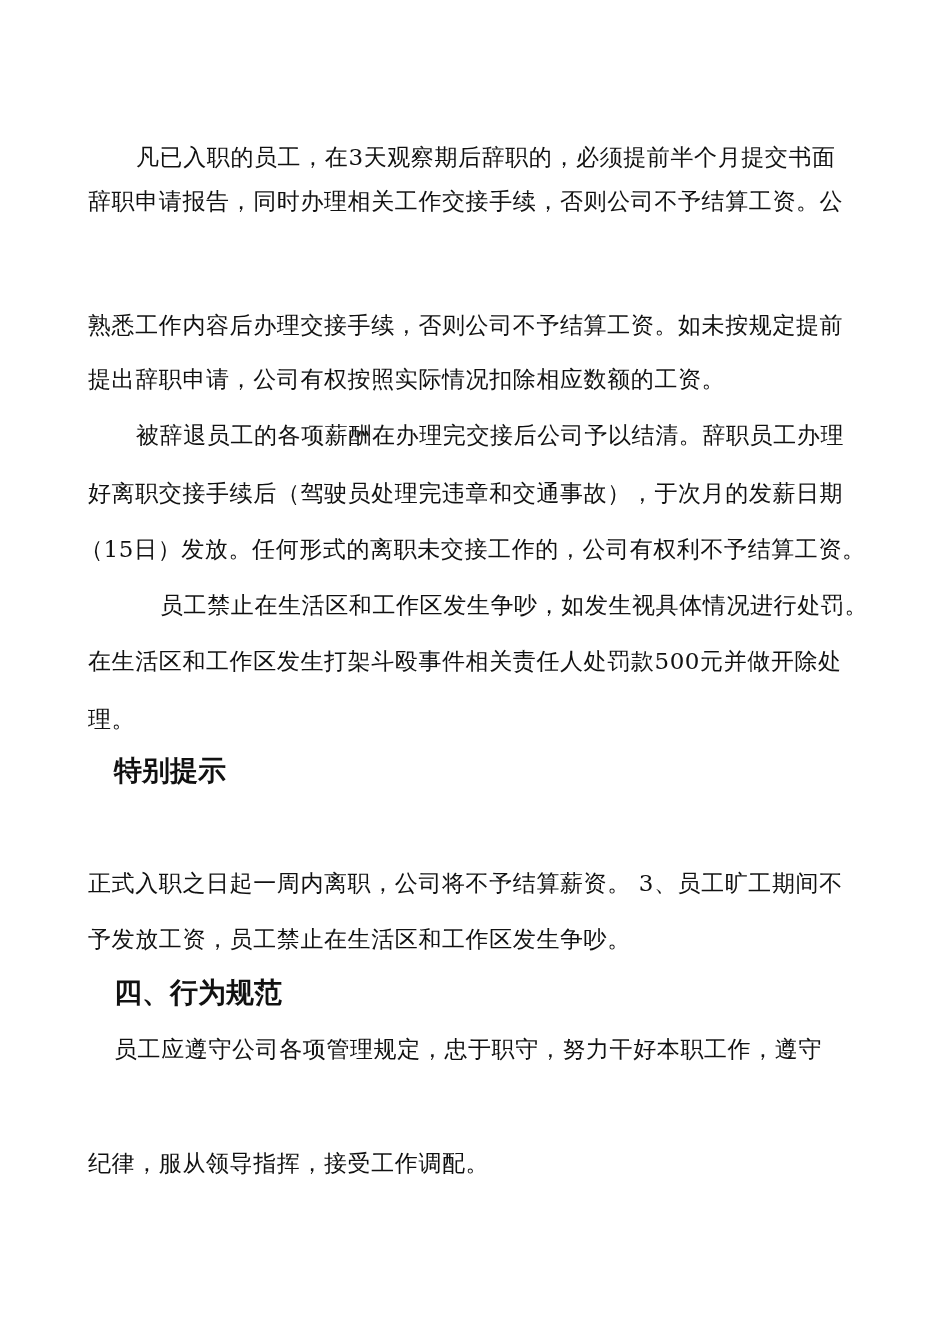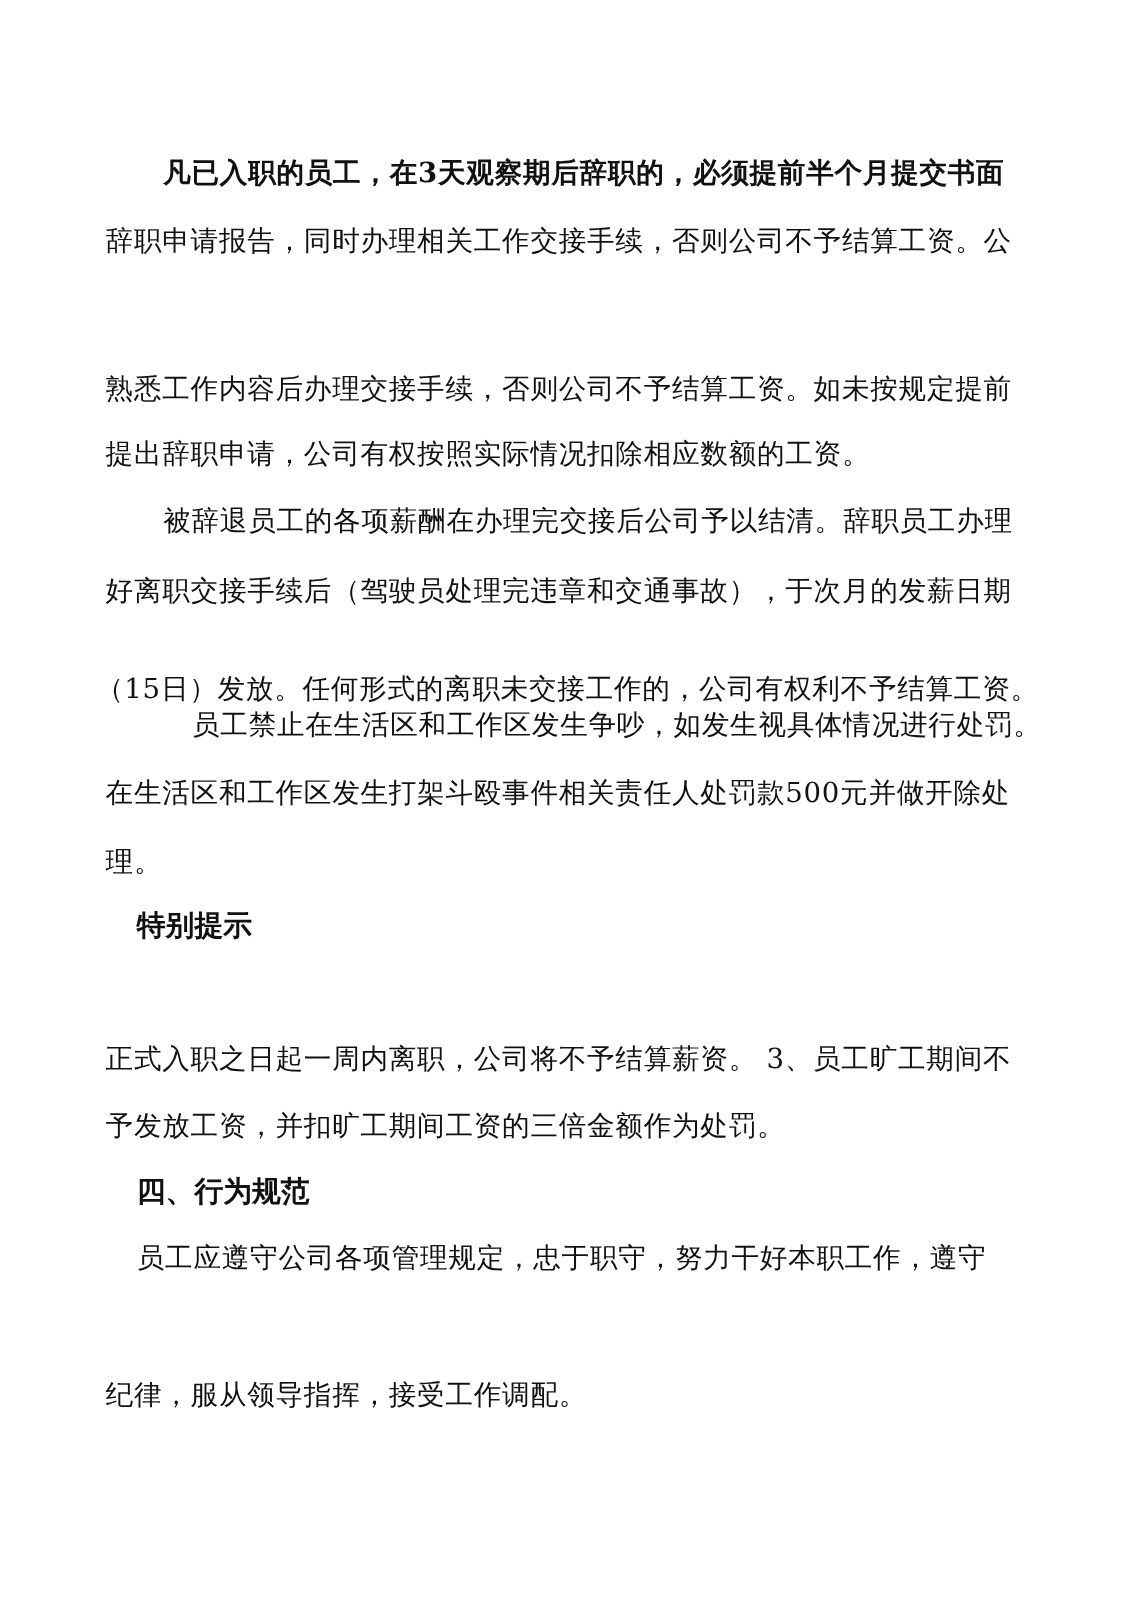--- a/index.html
+++ b/index.html
@@ -26,44 +26,44 @@
     position: absolute;
     left: 88px;
     font-size: 23px;
     line-height: 30px;
     white-space: nowrap;
     letter-spacing: 0.6px;
   }
   .heading {
     font-family: "DejaVu Sans", "Liberation Sans", sans-serif;
     font-weight: bold;
-    font-size: 24px;
+    font-size: 28px;
     letter-spacing: 0px;
     text-align: center;
   }
 </style>
 </head>
 <body>
 
 <div class="page">
 
-  <div class="line" style="left:136px; top:130px;font-weight:bold;">凡已入职的员工，在3天观察期后辞职的，必须提前半个月提交书面</div>
+  <div class="line" style="left:136px; top:142px;">凡已入职的员工，在3天观察期后辞职的，必须提前半个月提交书面</div>
   <div class="line" style="top:186px;text-align:center;">辞职申请报告，同时办理相关工作交接手续，否则公司不予结算工资。公</div>
   <div class="line" style="top:310px;">熟悉工作内容后办理交接手续，否则公司不予结算工资。如未按规定提前</div>
   <div class="line" style="top:364px;">提出辞职申请，公司有权按照实际情况扣除相应数额的工资。</div>
 
   <div class="line" style="top:478px;">好离职交接手续后（驾驶员处理完违章和交通事故），于次月的发薪日期</div>
   <div class="line" style="left:136px; top:420px;">被辞退员工的各项薪酬在办理完交接后公司予以结清。辞职员工办理</div>
-  <div class="line" style="left:80px; top:560px;">（15日）发放。任何形式的离职未交接工作的，公司有权利不予结算工资。</div>
+  <div class="line" style="left:80px; top:534px;">（15日）发放。任何形式的离职未交接工作的，公司有权利不予结算工资。</div>
 
   <div class="line" style="left:160px; top:590px;">员工禁止在生活区和工作区发生争吵，如发生视具体情况进行处罚。</div>
   <div class="line" style="top:646px;">在生活区和工作区发生打架斗殴事件相关责任人处罚款500元并做开除处</div>
   <div class="line" style="top:704px;">理。</div>
 
   <div class="line heading" style="left:114px; top:756px;">特别提示</div>
   <div class="line" style="top:868px;text-align:right;">正式入职之日起一周内离职，公司将不予结算薪资。 3、员工旷工期间不</div>
-  <div class="line" style="top:924px;">予发放工资，并扣旷工期间工资的三倍金额作为处罚。</div>
+  <div class="line" style="top:924px;">予发放工资，员工禁止在生活区和工作区发生争吵。</div>
 
   <div class="line heading" style="left:114px; top:978px;">四、行为规范</div>
   <div class="line" style="left:114px; top:1034px;">员工应遵守公司各项管理规定，忠于职守，努力干好本职工作，遵守</div>
   <div class="line" style="top:1148px;text-align:right;">纪律，服从领导指挥，接受工作调配。</div>
 
 </div>
 
 </body></html>

